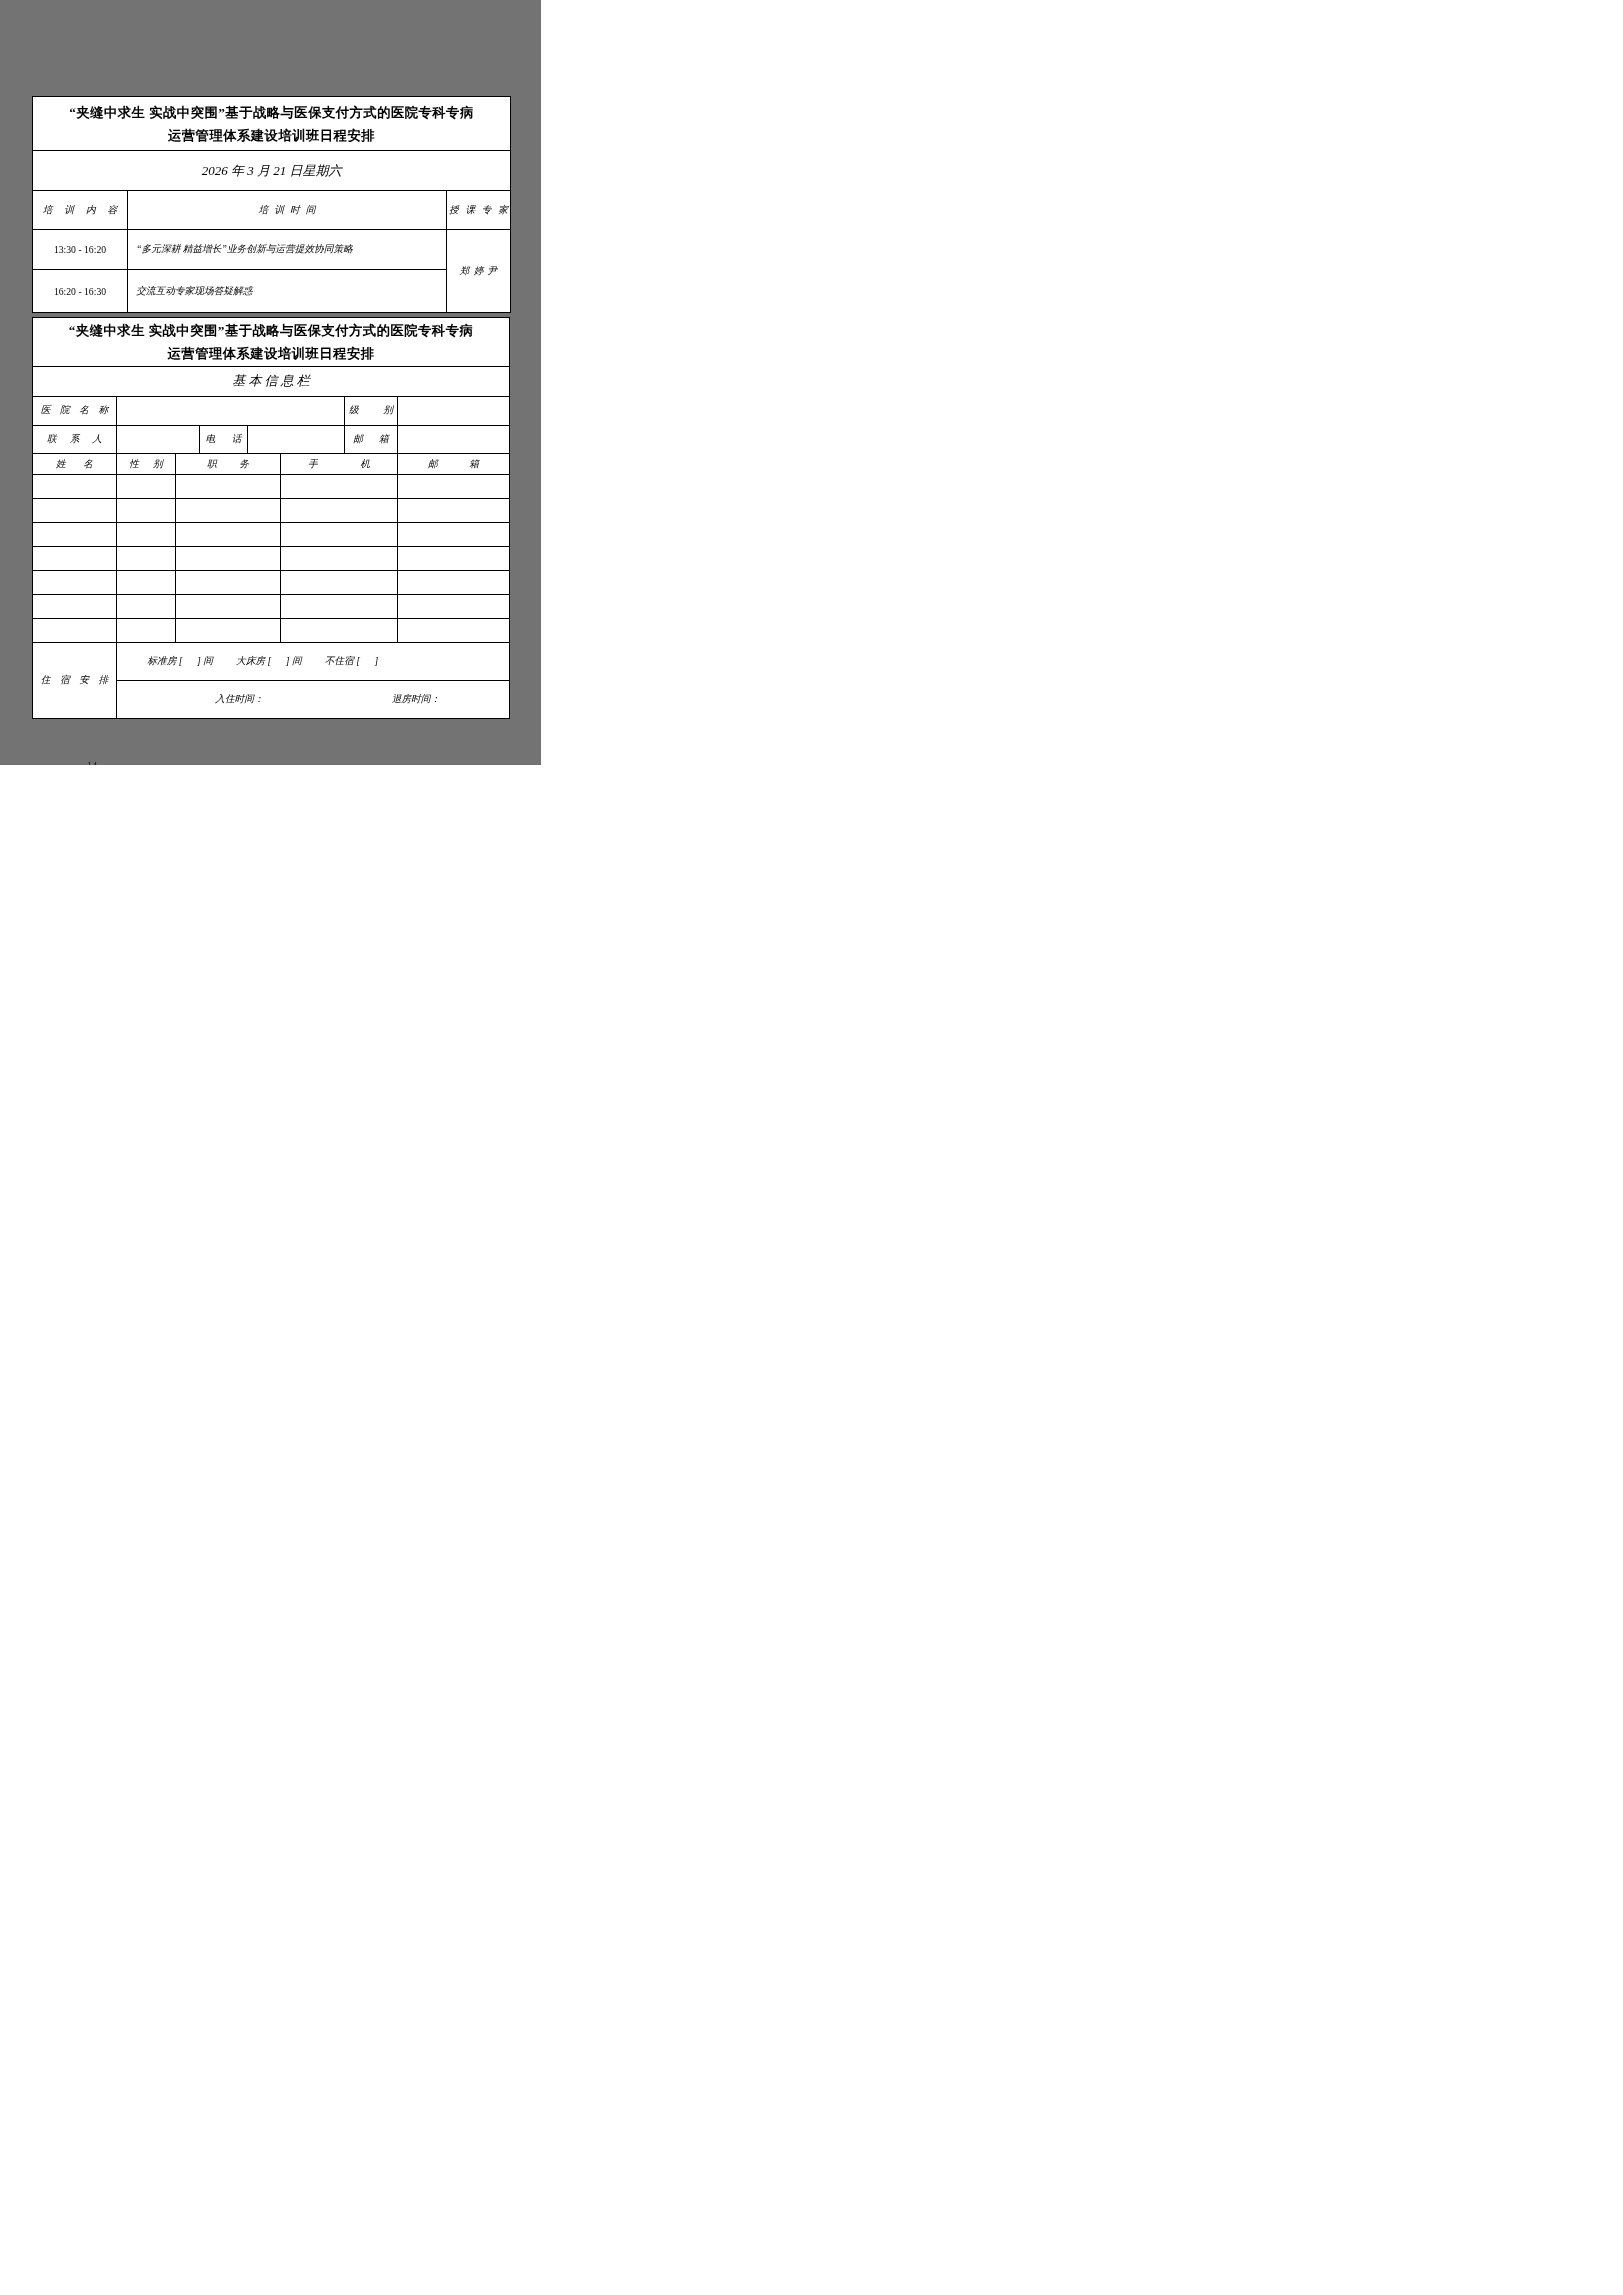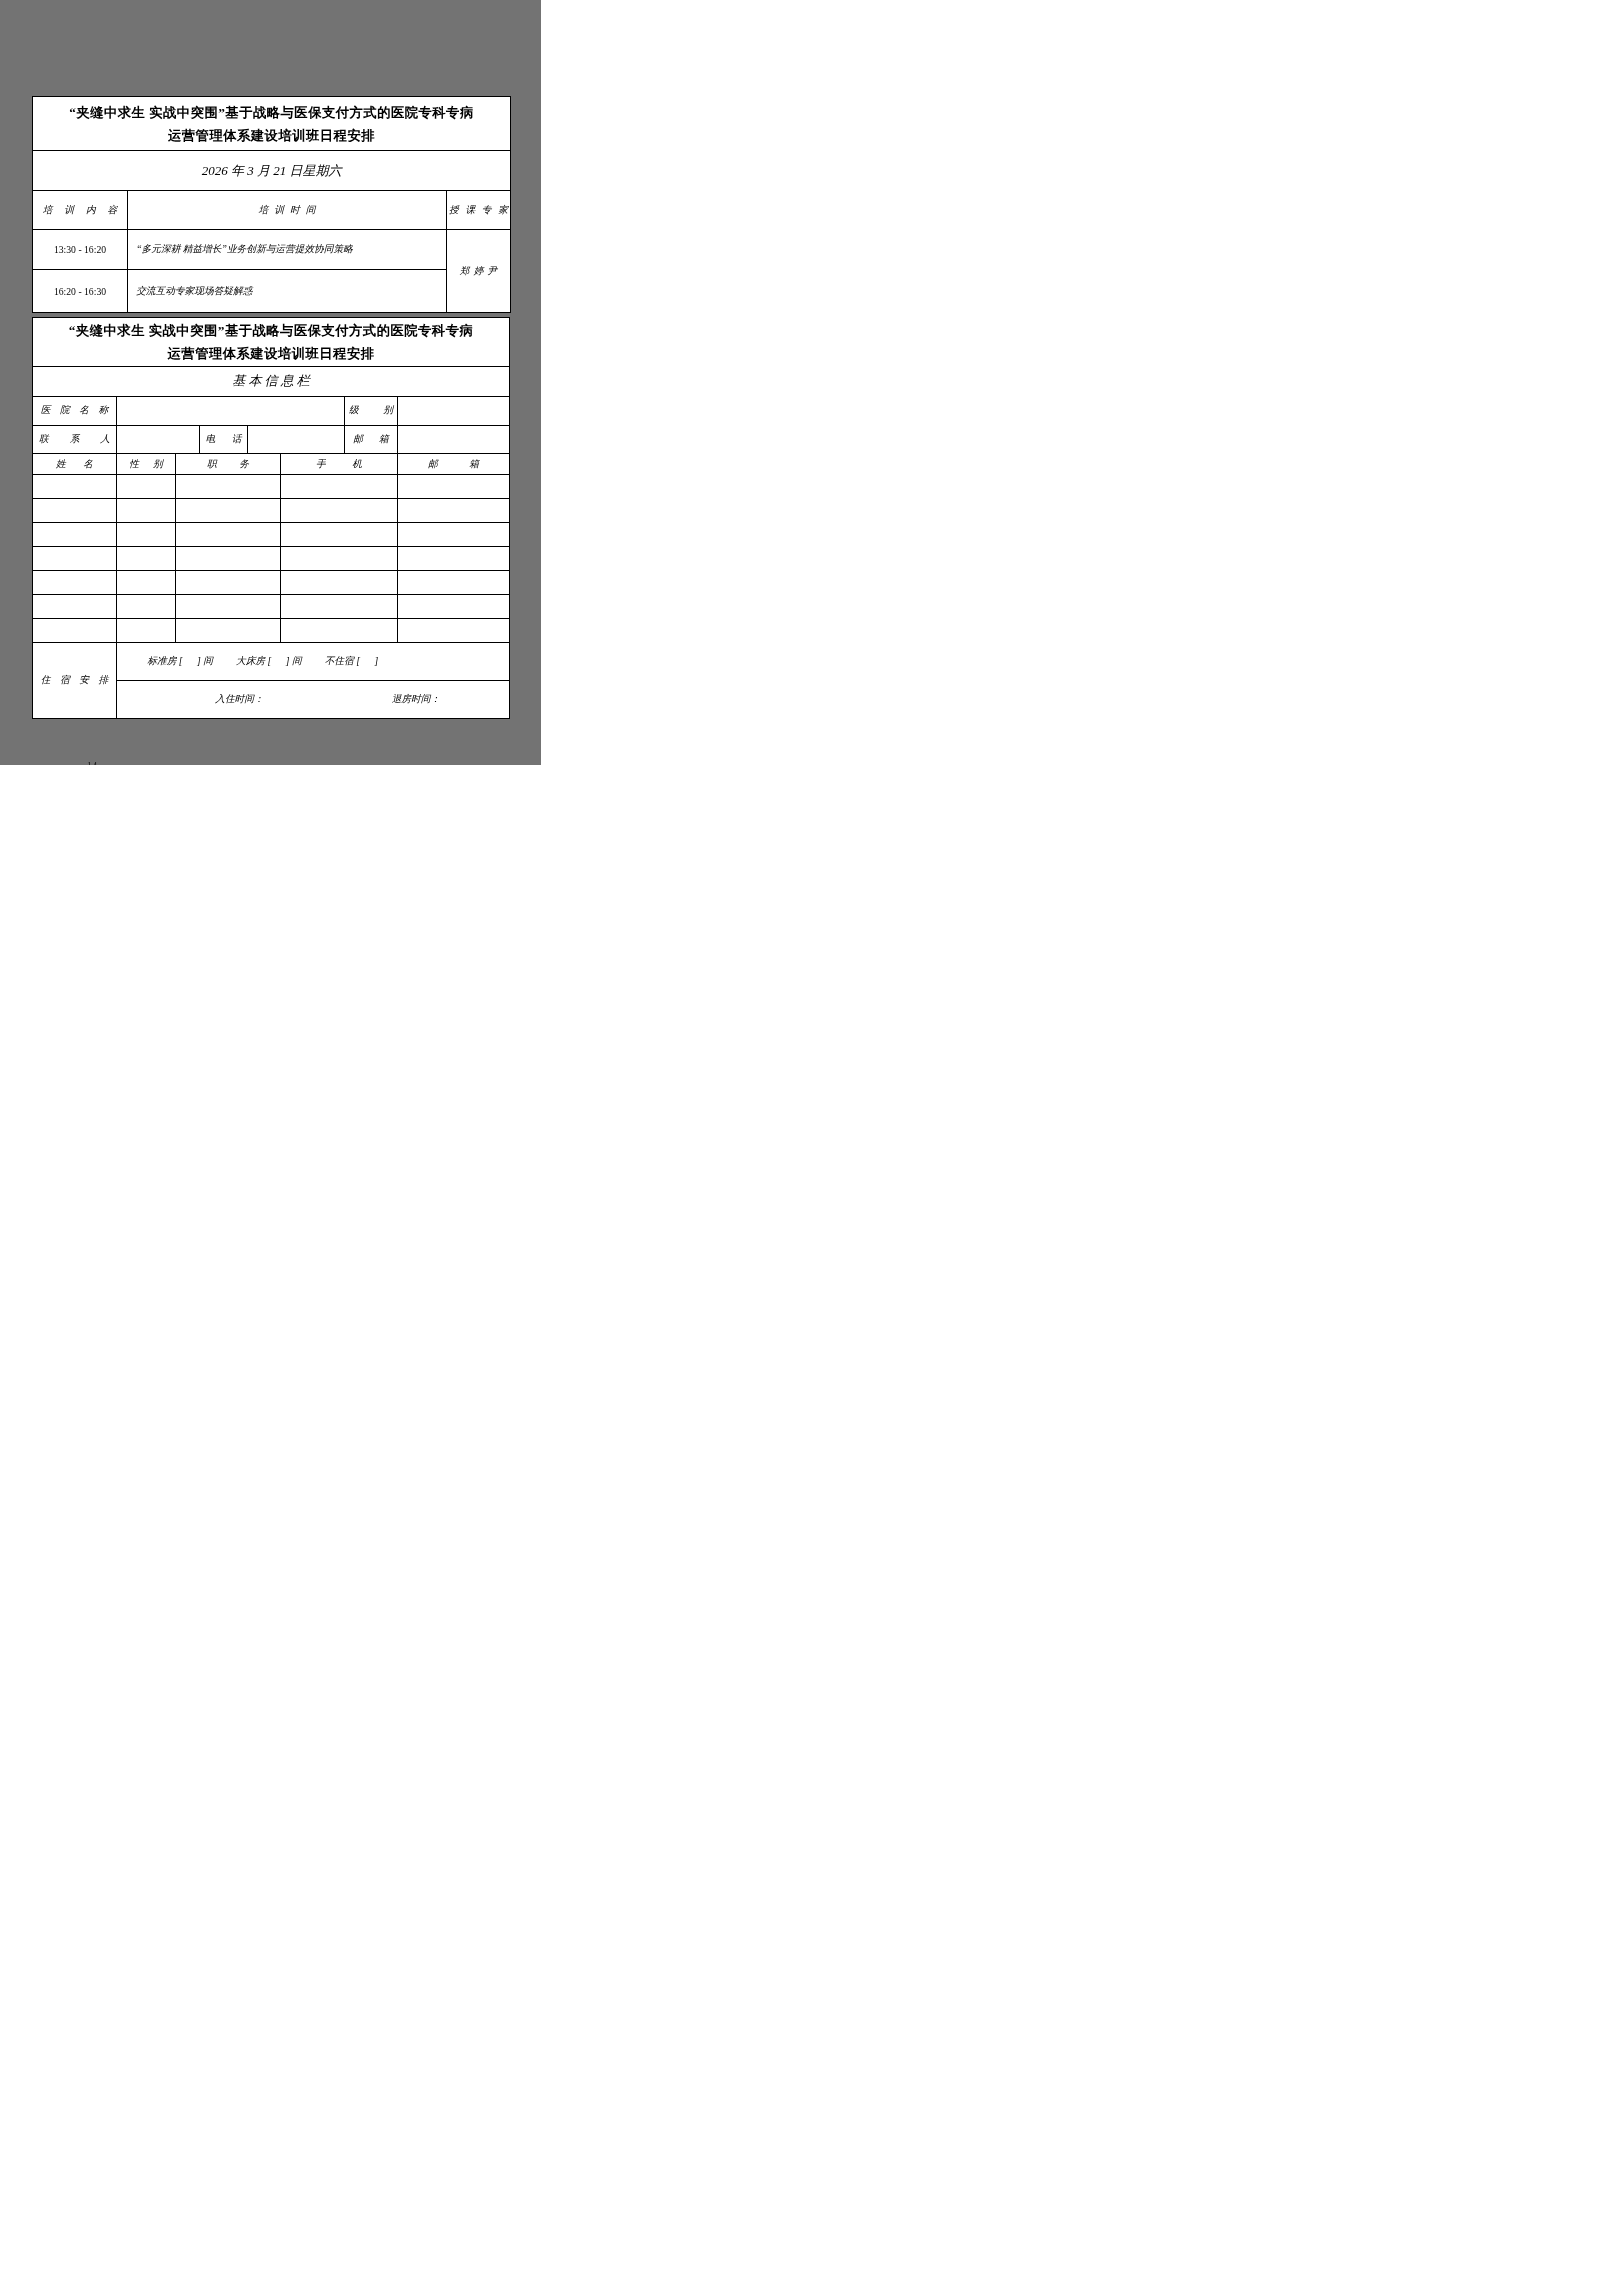--- a/index.html
+++ b/index.html
@@ -56,26 +56,26 @@
     text-align-last: justify;
     font-style: italic;
     white-space: nowrap;
   }
   .p4  { padding: 0 2px; }
   .p8  { padding: 0 4.1px; }
   .p11 { padding: 0 5.6px; }
   .p15 { padding: 0 7.7px; }
   .p16 { padding: 0 8.2px; }
   .p19 { padding: 0 9.7px; }
-  .p22 { padding: 0 6px; font-family: Liberation Mono, monospace; }
+  .p22 { padding: 0 14px; font-family: Liberation Mono, monospace; }
   .p24 { padding: 0 12.3px; }
   .p45 { padding: 0 23px; }
   .p58 { padding: 0 30px; }
   .p60 { padding: 0 31px; }
-  .p68 { padding: 0 35px; }
+  .p68 { padding: 0 27px; }
 
   .hdr-time { text-align: center; font-style: italic; letter-spacing: 6.1px; text-indent: 6.1px; }
   .time-cell { text-align: center; font-size: 9.7px; white-space: pre; }
   .topic-cell { text-align: left; padding-left: 8.2px; font-style: italic; white-space: nowrap; }
   .expert-cell { text-align: center; font-style: italic; letter-spacing: 4.1px; text-indent: 4.1px; }
 
   .room-cell { font-style: italic; padding-left: 6.1px; white-space: pre; }
   .room-part { white-space: pre; margin-right: 23px; display: inline-block; }
   .room-part:last-child { margin-right: 0; }
   .times-cell { font-style: italic; padding-left: 6.1px; white-space: pre; text-align: center; }

